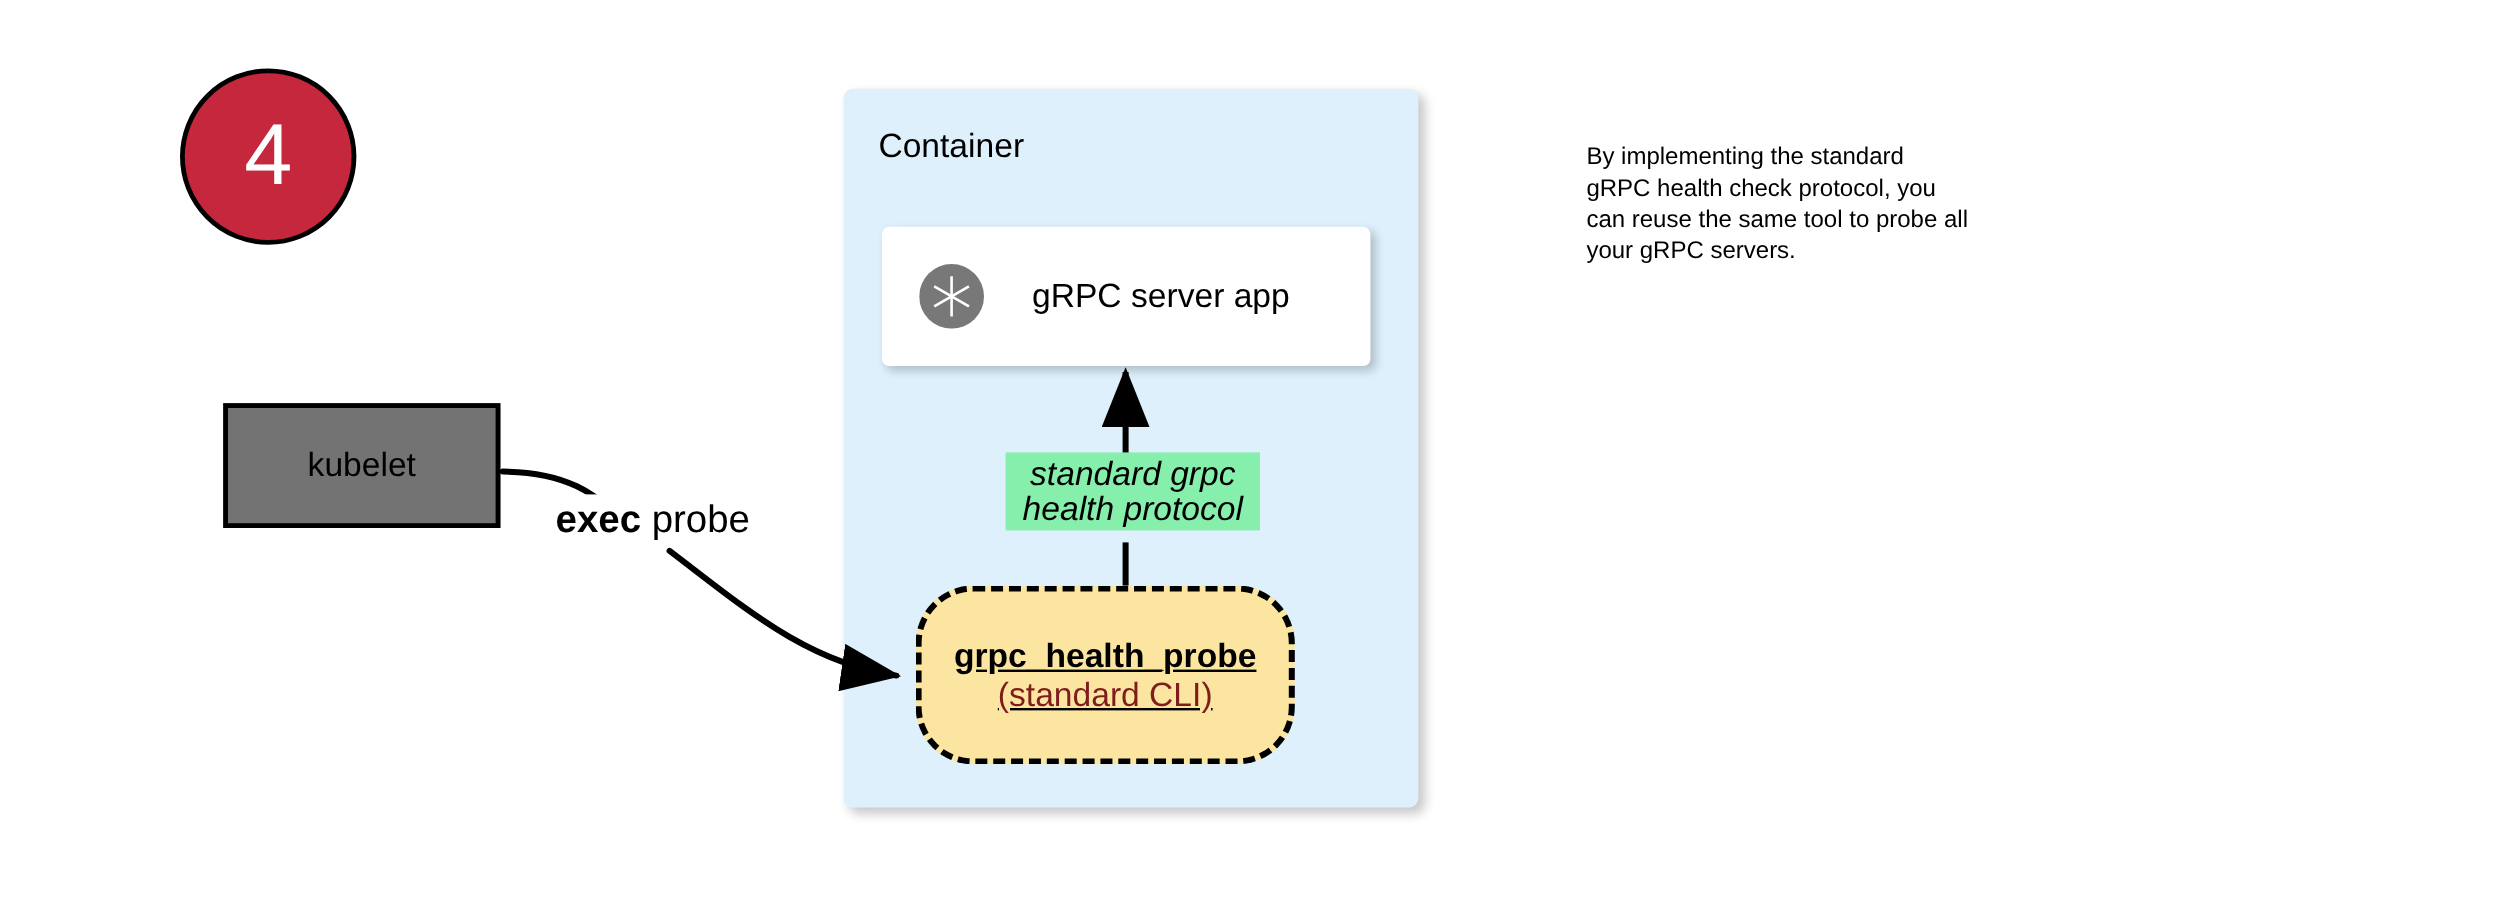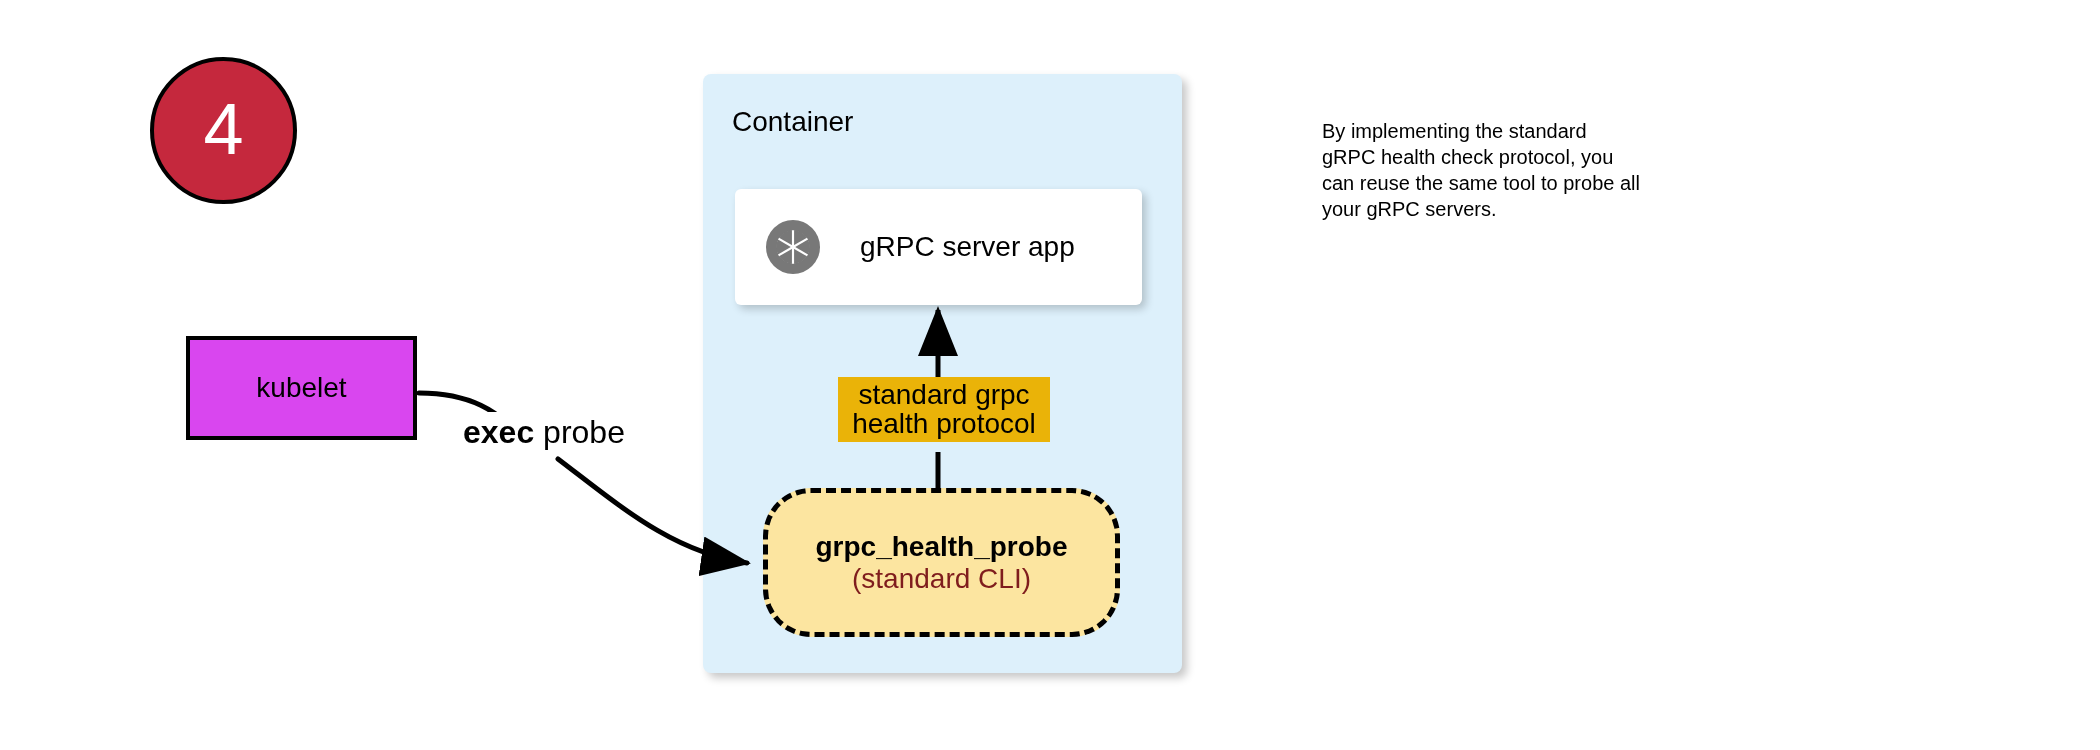--- a/index.html
+++ b/index.html
@@ -88,30 +88,31 @@
     font-size: 28px;
     color: #000000;
     white-space: nowrap;
   }
 
   
   .probe-pill {
     position: absolute;
     left: 763px;
     top: 488px;
-    width: 357px;
+    width: 316px;
     height: 149px;
     box-sizing: border-box;
     background: #fce5a0;
     border: 5px dashed #000000;
     border-radius: 48px;
     display: flex;
     flex-direction: column;
     align-items: center;
     justify-content: center;
+    text-decoration: underline;
   }
   .probe-title {
     font-size: 28px;
     font-weight: bold;
     color: #000000;
     white-space: nowrap;
     line-height: 1.12;
   }
   .probe-subtitle {
     font-size: 28px;
@@ -122,21 +123,21 @@
   }
 
   
   .kubelet-box {
     position: absolute;
     left: 186px;
     top: 336px;
     width: 231px;
     height: 104px;
     box-sizing: border-box;
-    background: #d946ef;
+    background: #737373;
     border: 4px solid #000000;
     display: flex;
     align-items: center;
     justify-content: center;
   }
   .kubelet-label {
     font-size: 28px;
     color: #000000;
     white-space: nowrap;
   }
@@ -166,22 +167,23 @@
 
   .protocol-label {
     position: absolute;
     left: 838px;
     top: 377px;
     width: 200px;
     text-align: center;
     font-size: 28px;
     line-height: 1.05;
     color: #000000;
-    background: #eab308;
+    background: #86efac;
     padding: 3px 6px;
+    font-style: italic;
   }
   .protocol-label div { white-space: nowrap; }
 
   
   .side-note {
     position: absolute;
     left: 1322px;
     top: 118px;
     width: 600px;
     font-size: 20px;

